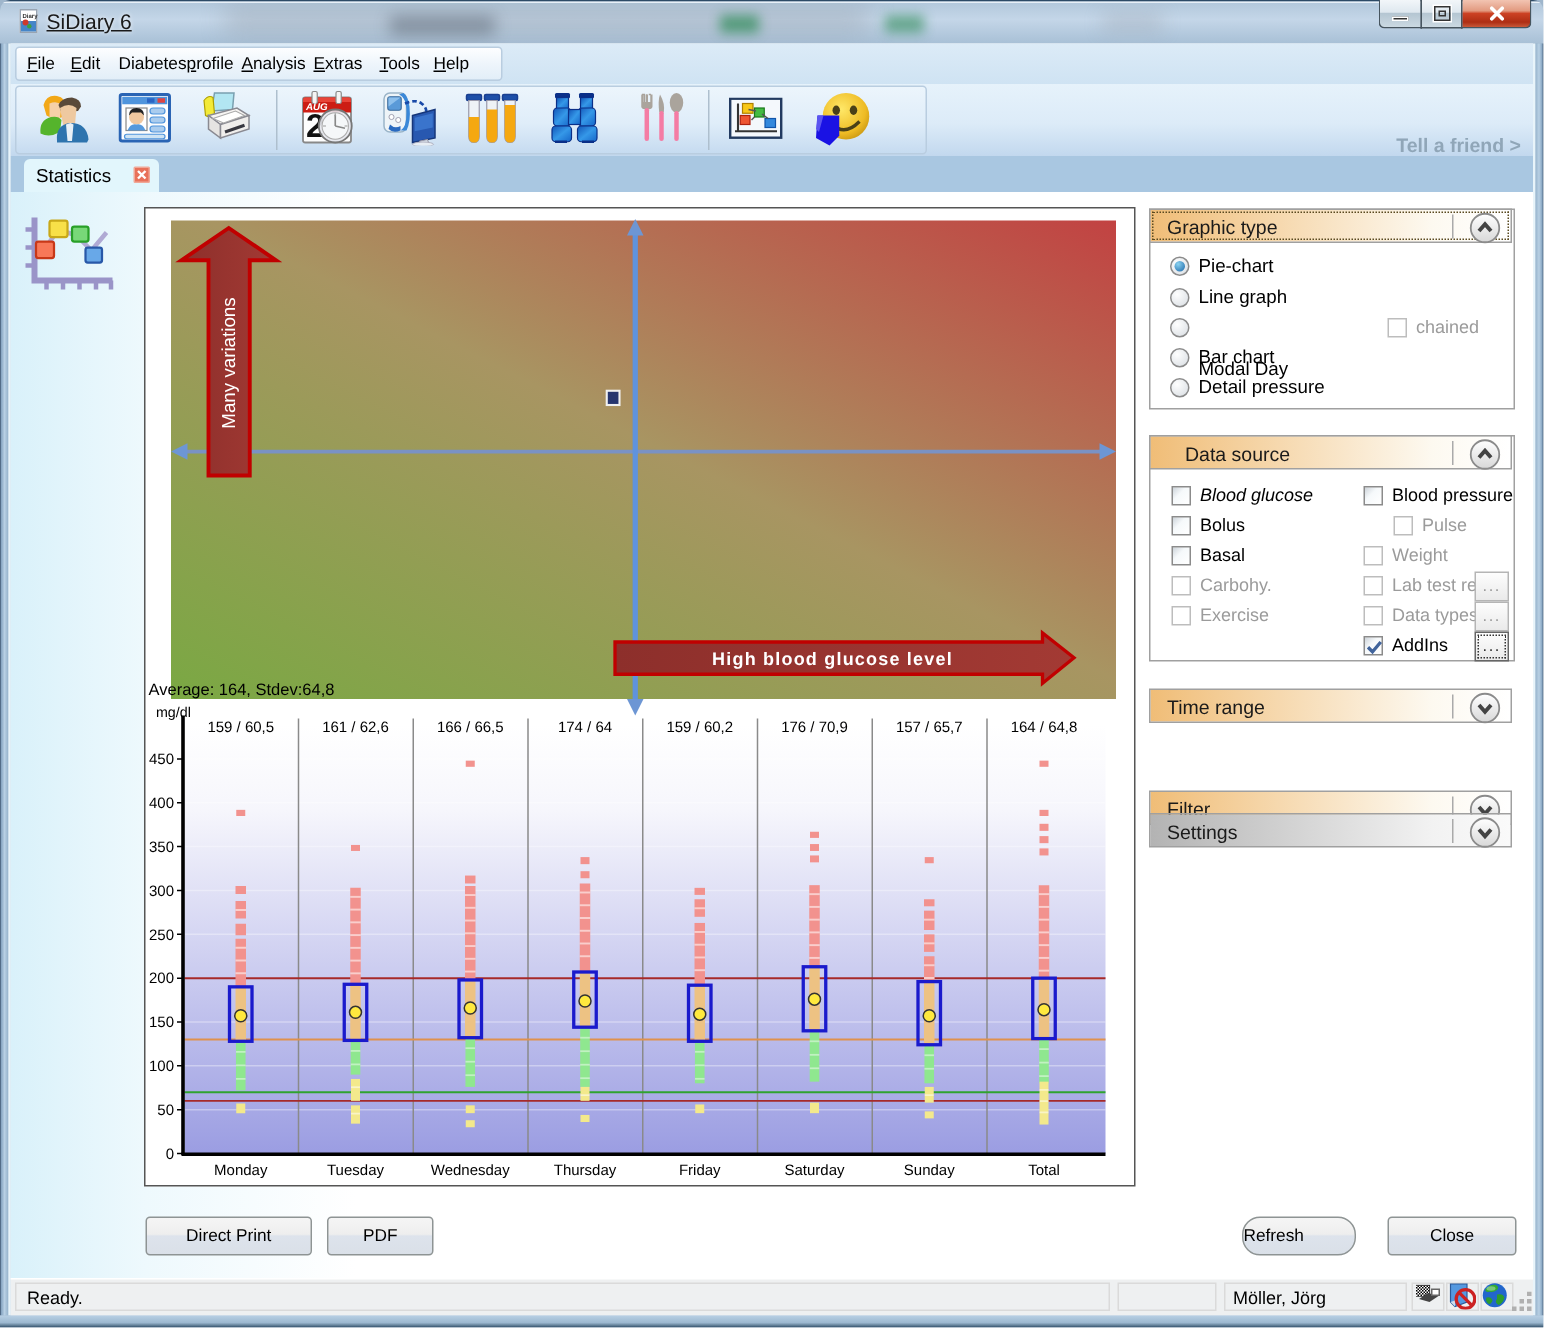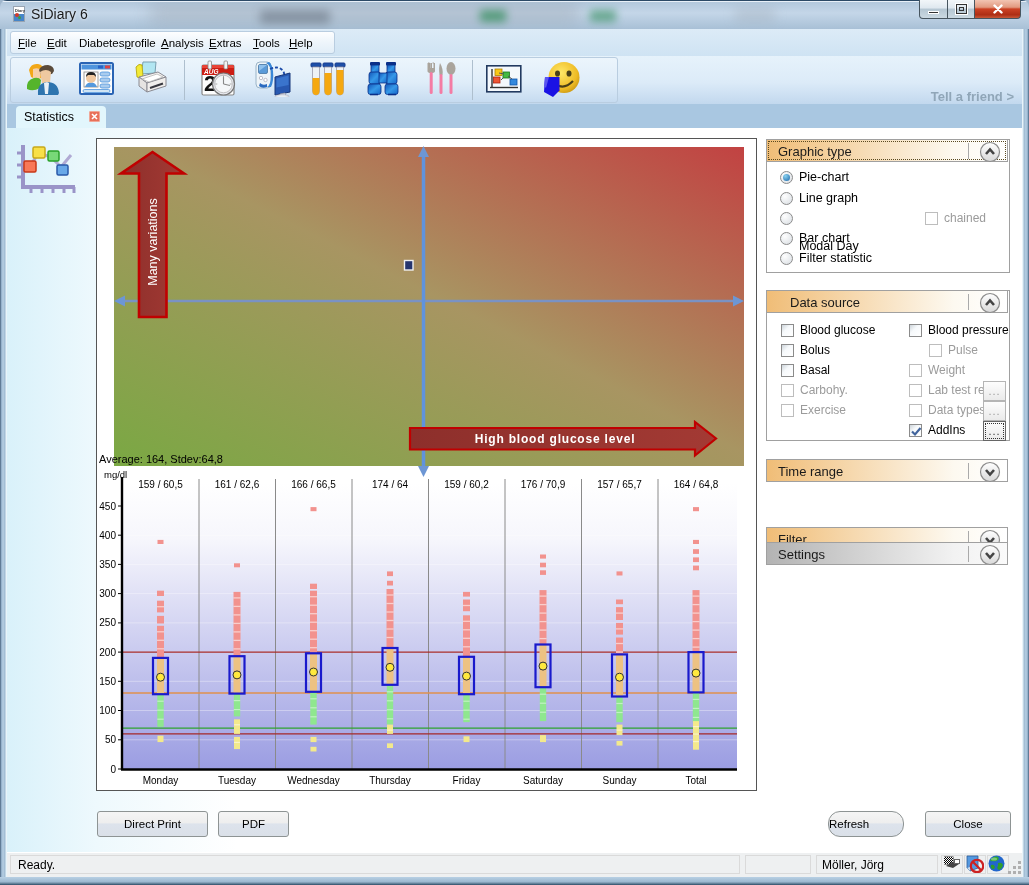--- a/index.html
+++ b/index.html
@@ -19,21 +19,21 @@
   <div class="abs" style="left:0;top:0;width:1029px;height:1px;background:#2c4a66;"></div>
   <div class="abs" style="left:0;top:1px;width:1029px;height:1px;background:#e8f0f8;"></div>
 </div>
 
 <div class="abs" style="left:13px;top:6px;width:12px;height:16px;background:#fff;border:1px solid #98a4b2;">
   <div class="abs" style="left:0;top:7px;width:10px;height:7px;background:#4585c8;"></div>
   <div class="abs" style="left:1px;top:6px;width:4px;height:4px;border-radius:50%;background:#d03a2a;"></div>
   <div class="abs" style="left:4px;top:9px;width:3px;height:3px;border-radius:50%;background:#3f9f3f;"></div>
   <div class="abs" style="left:1px;top:1px;font-size:4px;color:#333;font-weight:bold;">Diary</div>
 </div>
-<span class="abs" style="left:31px;top:6px;font-size:14px;color:#1a1a1a;text-shadow:0 0 3px rgba(255,255,255,0.9);">SiDiary 6</span>
+<span class="abs" style="left:31px;top:6px;font-size:14px;color:#1a1a1a;text-shadow:0 0 3px rgba(255,255,255,0.9);text-decoration:underline;">SiDiary 6</span>
 
 <div class="abs" style="left:919px;top:0;width:102px;height:19px;">
   <div class="abs" style="left:0;top:0;width:29px;height:19px;border:1px solid #47555f;border-top:none;border-radius:0 0 0 4px;background:linear-gradient(#f2f6f9 0%,#dfe8ef 45%,#b5c6d2 50%,#cbd9e2);">
     <div class="abs" style="left:8px;top:11px;width:11px;height:3px;background:#333;border:1px solid #fff;"></div>
   </div>
   <div class="abs" style="left:28px;top:0;width:28px;height:19px;border:1px solid #47555f;border-top:none;background:linear-gradient(#f2f6f9 0%,#dfe8ef 45%,#b5c6d2 50%,#cbd9e2);">
     <div class="abs" style="left:8px;top:4px;width:11px;height:10px;border:1.5px solid #333;box-shadow:0 0 0 1px #fff;"></div>
       <div class="abs" style="left:11px;top:7px;width:5px;height:4px;border:1.5px solid #333;"></div>
   </div>
   <div class="abs" style="left:55px;top:0;width:47px;height:19px;border:1px solid #47555f;border-top:none;border-radius:0 0 4px 0;background:linear-gradient(#f2c4b2 0%,#e29a80 40%,#cc4224 50%,#ae2e14 82%,#c85838);">
@@ -487,40 +487,40 @@
 <div style="position:absolute;left:780px;top:171px;width:13px;height:13px;border-radius:50%;border:1px solid #8b8b8b;background:radial-gradient(circle at 35% 30%,#fefefe,#d8dde2);"></div>
 <div style="position:absolute;left:783px;top:174px;width:7px;height:7px;border-radius:50%;background:radial-gradient(circle at 35% 30%,#8ad2f0,#1b66a8);"></div>
 <span style="position:absolute;left:799px;top:170px;font-size:12.5px;color:#000;">Pie-chart</span>
 <div style="position:absolute;left:780px;top:191.5px;width:13px;height:13px;border-radius:50%;border:1px solid #8b8b8b;background:radial-gradient(circle at 35% 30%,#fefefe,#d8dde2);"></div>
 <span style="position:absolute;left:799px;top:190.5px;font-size:12.5px;color:#000;">Line graph</span>
 <div style="position:absolute;left:780px;top:212px;width:13px;height:13px;border-radius:50%;border:1px solid #8b8b8b;background:radial-gradient(circle at 35% 30%,#fefefe,#d8dde2);"></div>
 <span style="position:absolute;left:799px;top:211px;font-size:12.5px;color:#000;margin-top:28px;">Modal Day</span>
 <div style="position:absolute;left:780px;top:232px;width:13px;height:13px;border-radius:50%;border:1px solid #8b8b8b;background:radial-gradient(circle at 35% 30%,#fefefe,#d8dde2);"></div>
 <span style="position:absolute;left:799px;top:231px;font-size:12.5px;color:#000;">Bar chart</span>
 <div style="position:absolute;left:780px;top:252px;width:13px;height:13px;border-radius:50%;border:1px solid #8b8b8b;background:radial-gradient(circle at 35% 30%,#fefefe,#d8dde2);"></div>
-<span style="position:absolute;left:799px;top:251px;font-size:12.5px;color:#000;">Filter statistic</span>
+<span style="position:absolute;left:799px;top:251px;font-size:12.5px;color:#000;">Detail pressure</span>
 <div style="position:absolute;left:925px;top:212px;width:13px;height:13px;border:1px solid #bdbdbd;background:#fff;"></div>
 <span style="position:absolute;left:944px;top:211px;font-size:12px;color:#9b9b9b;">chained</span>
 <div style="position:absolute;left:766px;top:290px;width:244px;height:151px;border:1px solid #a0a0a0;background:#fff;"></div>
 <div style="position:absolute;left:766px;top:290px;width:242px;height:23px;background:linear-gradient(to right,#f0bd77,#fdf9f0 78%,#ffffff);border:1px solid #a0a0a0;">
     <span style="position:absolute;left:11px;top:4px;font-size:13px;color:#1a1a1a;margin-left:12px;">Data source</span>
     <div style="position:absolute;right:38px;top:3px;width:1px;height:16px;background:#aaa;"></div>
     <svg style="position:absolute;right:6px;top:1px;" width="22" height="22" viewBox="0 0 22 22">
       <defs>
         <linearGradient id="cbtn" x1="0" y1="0" x2="0" y2="1">
           <stop offset="0" stop-color="#ffffff"></stop>
           <stop offset="1" stop-color="#d8d8d8"></stop>
         </linearGradient>
       </defs>
       <circle cx="11" cy="11" r="9.5" fill="url(#cbtn)" stroke="#8b8b8b" stroke-width="1.2"></circle>
       <polyline points="7,13 11,8.5 15,13" fill="none" stroke="#444" stroke-width="2.6"></polyline>
     </svg>
   </div>
 <div style="position:absolute;left:781px;top:323.5px;width:13px;height:13px;border:1px solid #8b8b8b;background:linear-gradient(135deg,#cdd4da,#f6f9fb 40%,#ffffff);"></div>
-<span style="position:absolute;left:800px;top:322.5px;font-size:12px;color:#000;">Blood glucose</span>
+<span style="position:absolute;left:800px;top:322.5px;font-size:12px;color:#000;font-style:italic;">Blood glucose</span>
 <div style="position:absolute;left:781px;top:344px;width:13px;height:13px;border:1px solid #8b8b8b;background:linear-gradient(135deg,#cdd4da,#f6f9fb 40%,#ffffff);"></div>
 <span style="position:absolute;left:800px;top:343px;font-size:12px;color:#000;">Bolus</span>
 <div style="position:absolute;left:781px;top:364px;width:13px;height:13px;border:1px solid #8b8b8b;background:linear-gradient(135deg,#cdd4da,#f6f9fb 40%,#ffffff);"></div>
 <span style="position:absolute;left:800px;top:363px;font-size:12px;color:#000;">Basal</span>
 <div style="position:absolute;left:781px;top:384px;width:13px;height:13px;border:1px solid #bdbdbd;background:#fff;"></div>
 <span style="position:absolute;left:800px;top:383px;font-size:12px;color:#9b9b9b;">Carbohy.</span>
 <div style="position:absolute;left:781px;top:404px;width:13px;height:13px;border:1px solid #bdbdbd;background:#fff;"></div>
 <span style="position:absolute;left:800px;top:403px;font-size:12px;color:#9b9b9b;">Exercise</span>
 <div style="position:absolute;left:909px;top:323.5px;width:13px;height:13px;border:1px solid #8b8b8b;background:linear-gradient(135deg,#cdd4da,#f6f9fb 40%,#ffffff);"></div>
 <span style="position:absolute;left:928px;top:322.5px;font-size:12px;color:#000;">Blood pressure</span>

